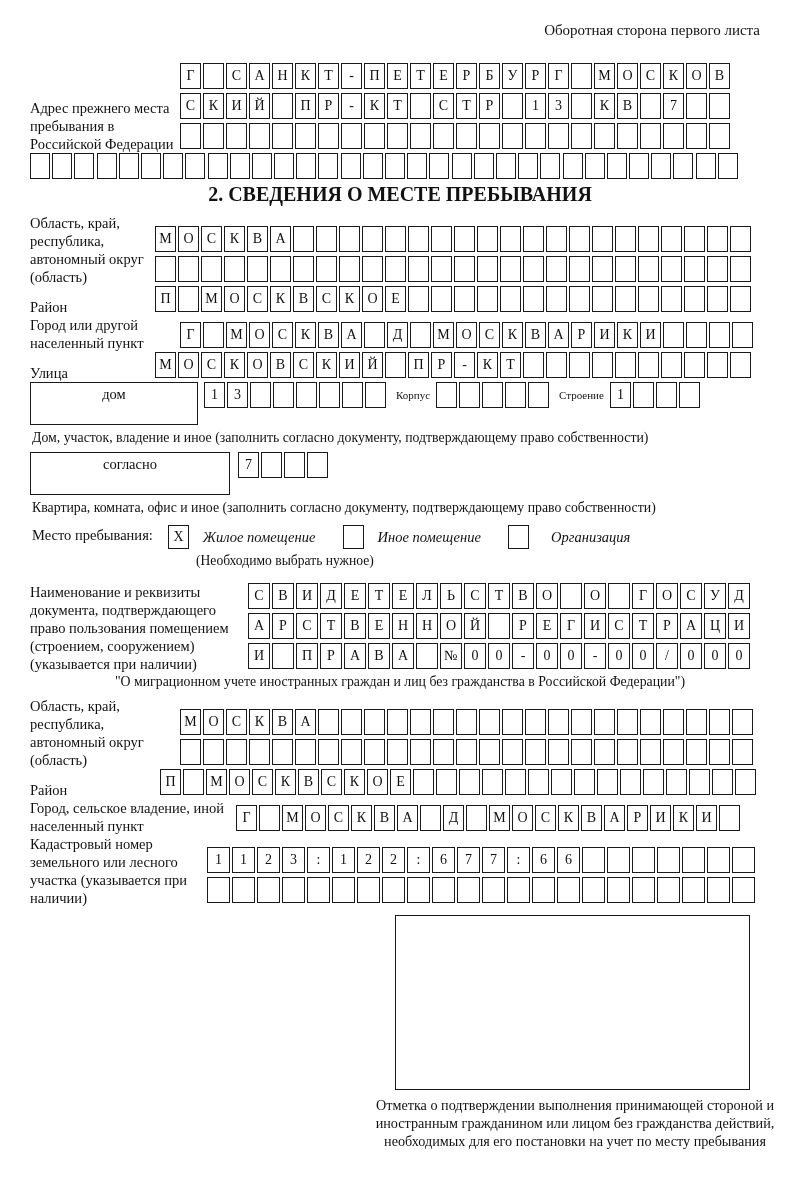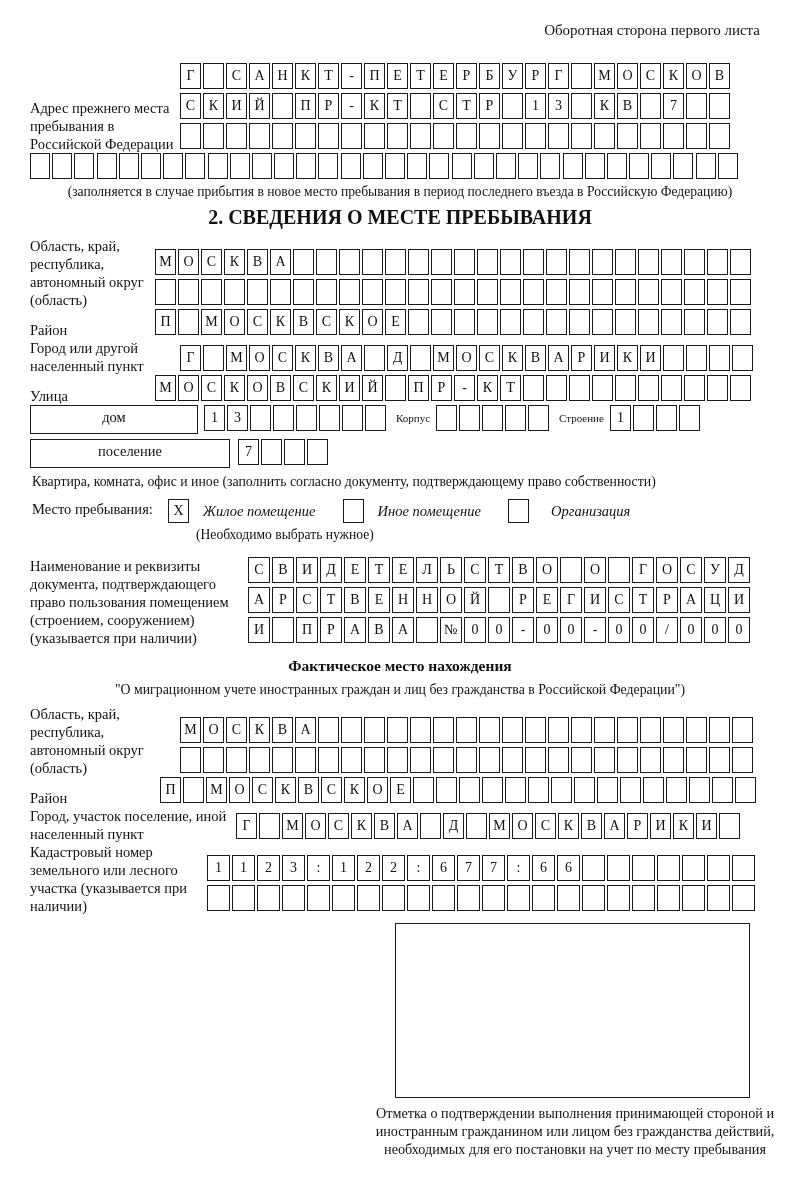--- a/index.html
+++ b/index.html
@@ -25,21 +25,21 @@
   .bdoc .cb{width:22px;}
   .bkad .cb{width:23px;}
   .bsm .cb{width:21px;}
 
   .note{font-size:13.6px;text-align:center;margin:2px 0 6px 0;line-height:17px;}
   .h2{font-weight:bold;text-align:center;font-size:20px;margin:4px 0 8px 0;}
   .h3{font-weight:bold;text-align:center;font-size:15.5px;margin:10px 0 6px 0;}
 
   .caption{font-size:13.8px;margin:0 0 6px 2px;line-height:17px;}
 
-  .labelbox{box-sizing:border-box;border:1.6px solid #1a1a1a;height:29px;
+  .labelbox{box-sizing:border-box;border:1.6px solid #1a1a1a;height:43px;
             line-height:23px;text-align:center;display:inline-block;
             vertical-align:top;font-size:14.5px;background:#fff;}
   .inline-lbl{display:inline-block;vertical-align:top;line-height:26px;
               font-size:11px;margin:0 6px 0 8px;}
 
   .chk{display:inline-block;box-sizing:border-box;width:21px;height:24px;
        border:1.6px solid #1a1a1a;text-align:center;line-height:21px;
        font-size:14px;vertical-align:middle;background:#fff;margin:0 10px 0 0;}
   .mesto{margin:4px 0 2px 2px;line-height:26px;}
   .mesto .opt-label{display:inline-block;vertical-align:middle;margin-right:24px;font-style:italic;}
@@ -61,21 +61,20 @@
 
   <div class="frow">
     <div class="lbl w150">Адрес прежнего места пребывания в Российской Федерации</div>
     <div>
       <div class="boxrow b24"><span class="cb">Г</span><span class="cb"></span><span class="cb">С</span><span class="cb">А</span><span class="cb">Н</span><span class="cb">К</span><span class="cb">Т</span><span class="cb">-</span><span class="cb">П</span><span class="cb">Е</span><span class="cb">Т</span><span class="cb">Е</span><span class="cb">Р</span><span class="cb">Б</span><span class="cb">У</span><span class="cb">Р</span><span class="cb">Г</span><span class="cb"></span><span class="cb">М</span><span class="cb">О</span><span class="cb">С</span><span class="cb">К</span><span class="cb">О</span><span class="cb">В</span></div>
       <div class="boxrow b24"><span class="cb">С</span><span class="cb">К</span><span class="cb">И</span><span class="cb">Й</span><span class="cb"></span><span class="cb">П</span><span class="cb">Р</span><span class="cb">-</span><span class="cb">К</span><span class="cb">Т</span><span class="cb"></span><span class="cb">С</span><span class="cb">Т</span><span class="cb">Р</span><span class="cb"></span><span class="cb">1</span><span class="cb">3</span><span class="cb"></span><span class="cb">К</span><span class="cb">В</span><span class="cb"></span><span class="cb">7</span><span class="cb"></span><span class="cb"></span></div>
       <div class="boxrow b24"><span class="cb"></span><span class="cb"></span><span class="cb"></span><span class="cb"></span><span class="cb"></span><span class="cb"></span><span class="cb"></span><span class="cb"></span><span class="cb"></span><span class="cb"></span><span class="cb"></span><span class="cb"></span><span class="cb"></span><span class="cb"></span><span class="cb"></span><span class="cb"></span><span class="cb"></span><span class="cb"></span><span class="cb"></span><span class="cb"></span><span class="cb"></span><span class="cb"></span><span class="cb"></span><span class="cb"></span></div>
     </div>
   </div>
   <div class="boxrow bfull"><span class="cb"></span><span class="cb"></span><span class="cb"></span><span class="cb"></span><span class="cb"></span><span class="cb"></span><span class="cb"></span><span class="cb"></span><span class="cb"></span><span class="cb"></span><span class="cb"></span><span class="cb"></span><span class="cb"></span><span class="cb"></span><span class="cb"></span><span class="cb"></span><span class="cb"></span><span class="cb"></span><span class="cb"></span><span class="cb"></span><span class="cb"></span><span class="cb"></span><span class="cb"></span><span class="cb"></span><span class="cb"></span><span class="cb"></span><span class="cb"></span><span class="cb"></span><span class="cb"></span><span class="cb"></span><span class="cb"></span><span class="cb"></span></div>
-  <div class="note">(заполняется в случае прибытия в новое место пребывания в период последнего въезда в Российскую Федерацию)</div>
 
   <div class="h2">2. СВЕДЕНИЯ О МЕСТЕ ПРЕБЫВАНИЯ</div>
 
   <div class="frow">
     <div class="lbl w125">Область, край, республика, автономный округ (область)</div>
     <div>
       <div class="boxrow b26"><span class="cb">М</span><span class="cb">О</span><span class="cb">С</span><span class="cb">К</span><span class="cb">В</span><span class="cb">А</span><span class="cb"></span><span class="cb"></span><span class="cb"></span><span class="cb"></span><span class="cb"></span><span class="cb"></span><span class="cb"></span><span class="cb"></span><span class="cb"></span><span class="cb"></span><span class="cb"></span><span class="cb"></span><span class="cb"></span><span class="cb"></span><span class="cb"></span><span class="cb"></span><span class="cb"></span><span class="cb"></span><span class="cb"></span><span class="cb"></span></div>
       <div class="boxrow b26"><span class="cb"></span><span class="cb"></span><span class="cb"></span><span class="cb"></span><span class="cb"></span><span class="cb"></span><span class="cb"></span><span class="cb"></span><span class="cb"></span><span class="cb"></span><span class="cb"></span><span class="cb"></span><span class="cb"></span><span class="cb"></span><span class="cb"></span><span class="cb"></span><span class="cb"></span><span class="cb"></span><span class="cb"></span><span class="cb"></span><span class="cb"></span><span class="cb"></span><span class="cb"></span><span class="cb"></span><span class="cb"></span><span class="cb"></span></div>
     </div>
   </div>
@@ -91,23 +90,24 @@
   </div>
 
   <div class="frow">
     <div class="lbl w125">Улица</div>
     <div class="boxrow b26"><span class="cb">М</span><span class="cb">О</span><span class="cb">С</span><span class="cb">К</span><span class="cb">О</span><span class="cb">В</span><span class="cb">С</span><span class="cb">К</span><span class="cb">И</span><span class="cb">Й</span><span class="cb"></span><span class="cb">П</span><span class="cb">Р</span><span class="cb">-</span><span class="cb">К</span><span class="cb">Т</span><span class="cb"></span><span class="cb"></span><span class="cb"></span><span class="cb"></span><span class="cb"></span><span class="cb"></span><span class="cb"></span><span class="cb"></span><span class="cb"></span><span class="cb"></span></div>
   </div>
 
   <div class="boxrow b24">
     <span class="labelbox" style="width:168px;">дом</span><span style="display:inline-block;width:6px;"></span><span class="boxrow b24" style="display:inline-block;"><span class="cb">1</span><span class="cb">3</span><span class="cb"></span><span class="cb"></span><span class="cb"></span><span class="cb"></span><span class="cb"></span><span class="cb"></span></span><span class="inline-lbl">Корпус</span><span class="boxrow b24" style="display:inline-block;"><span class="cb"></span><span class="cb"></span><span class="cb"></span><span class="cb"></span><span class="cb"></span></span><span class="inline-lbl">Строение</span><span class="boxrow b24" style="display:inline-block;"><span class="cb">1</span><span class="cb"></span><span class="cb"></span><span class="cb"></span></span>
   </div>
+  <div class="caption">Дом, участок, владение и иное (заполнить согласно документу, подтверждающему право собственности)</div>
 
   <div class="boxrow b24">
-    <span class="labelbox" style="width:200px;">поселение</span><span style="display:inline-block;width:8px;"></span><span class="boxrow bsm" style="display:inline-block;"><span class="cb">7</span><span class="cb"></span><span class="cb"></span><span class="cb"></span></span>
+    <span class="labelbox" style="width:200px;">согласно</span><span style="display:inline-block;width:8px;"></span><span class="boxrow bsm" style="display:inline-block;"><span class="cb">7</span><span class="cb"></span><span class="cb"></span><span class="cb"></span></span>
   </div>
   <div class="caption">Квартира, комната, офис и иное (заполнить согласно документу, подтверждающему право собственности)</div>
 
   <div class="mesto">
     <span>Место пребывания:</span>
     <span style="display:inline-block;width:8px;"></span>
     <span class="chk">X</span>
     <span class="opt-label">Жилое помещение</span>
     <span class="chk"></span>
     <span class="opt-label">Иное помещение</span>
@@ -118,38 +118,37 @@
 
   <div class="frow">
     <div class="lbl w218">Наименование и реквизиты документа, подтверждающего право пользования помещением (строением, сооружением) (указывается при наличии)</div>
     <div>
       <div class="boxrow bdoc"><span class="cb">С</span><span class="cb">В</span><span class="cb">И</span><span class="cb">Д</span><span class="cb">Е</span><span class="cb">Т</span><span class="cb">Е</span><span class="cb">Л</span><span class="cb">Ь</span><span class="cb">С</span><span class="cb">Т</span><span class="cb">В</span><span class="cb">О</span><span class="cb"></span><span class="cb">О</span><span class="cb"></span><span class="cb">Г</span><span class="cb">О</span><span class="cb">С</span><span class="cb">У</span><span class="cb">Д</span></div>
       <div class="boxrow bdoc"><span class="cb">А</span><span class="cb">Р</span><span class="cb">С</span><span class="cb">Т</span><span class="cb">В</span><span class="cb">Е</span><span class="cb">Н</span><span class="cb">Н</span><span class="cb">О</span><span class="cb">Й</span><span class="cb"></span><span class="cb">Р</span><span class="cb">Е</span><span class="cb">Г</span><span class="cb">И</span><span class="cb">С</span><span class="cb">Т</span><span class="cb">Р</span><span class="cb">А</span><span class="cb">Ц</span><span class="cb">И</span></div>
       <div class="boxrow bdoc"><span class="cb">И</span><span class="cb"></span><span class="cb">П</span><span class="cb">Р</span><span class="cb">А</span><span class="cb">В</span><span class="cb">А</span><span class="cb"></span><span class="cb">№</span><span class="cb">0</span><span class="cb">0</span><span class="cb">-</span><span class="cb">0</span><span class="cb">0</span><span class="cb">-</span><span class="cb">0</span><span class="cb">0</span><span class="cb">/</span><span class="cb">0</span><span class="cb">0</span><span class="cb">0</span></div>
     </div>
   </div>
 
-  <div class="h3">Фактическое место нахождения</div>
   <div class="fact-note" style="margin-bottom:6px;">"О миграционном учете иностранных граждан и лиц без гражданства в Российской Федерации")</div>
 
   <div class="frow">
     <div class="lbl w150">Область, край, республика, автономный округ (область)</div>
     <div>
       <div class="boxrow b26"><span class="cb">М</span><span class="cb">О</span><span class="cb">С</span><span class="cb">К</span><span class="cb">В</span><span class="cb">А</span><span class="cb"></span><span class="cb"></span><span class="cb"></span><span class="cb"></span><span class="cb"></span><span class="cb"></span><span class="cb"></span><span class="cb"></span><span class="cb"></span><span class="cb"></span><span class="cb"></span><span class="cb"></span><span class="cb"></span><span class="cb"></span><span class="cb"></span><span class="cb"></span><span class="cb"></span><span class="cb"></span><span class="cb"></span></div>
       <div class="boxrow b26"><span class="cb"></span><span class="cb"></span><span class="cb"></span><span class="cb"></span><span class="cb"></span><span class="cb"></span><span class="cb"></span><span class="cb"></span><span class="cb"></span><span class="cb"></span><span class="cb"></span><span class="cb"></span><span class="cb"></span><span class="cb"></span><span class="cb"></span><span class="cb"></span><span class="cb"></span><span class="cb"></span><span class="cb"></span><span class="cb"></span><span class="cb"></span><span class="cb"></span><span class="cb"></span><span class="cb"></span><span class="cb"></span></div>
     </div>
   </div>
 
   <div class="frow">
     <div class="lbl w130">Район</div>
     <div class="boxrow b26"><span class="cb">П</span><span class="cb"></span><span class="cb">М</span><span class="cb">О</span><span class="cb">С</span><span class="cb">К</span><span class="cb">В</span><span class="cb">С</span><span class="cb">К</span><span class="cb">О</span><span class="cb">Е</span><span class="cb"></span><span class="cb"></span><span class="cb"></span><span class="cb"></span><span class="cb"></span><span class="cb"></span><span class="cb"></span><span class="cb"></span><span class="cb"></span><span class="cb"></span><span class="cb"></span><span class="cb"></span><span class="cb"></span><span class="cb"></span><span class="cb"></span></div>
   </div>
 
   <div class="frow">
-    <div class="lbl w206">Город, участок поселение, иной населенный пункт</div>
+    <div class="lbl w206">Город, сельское владение, иной населенный пункт</div>
     <div class="boxrow b26"><span class="cb">Г</span><span class="cb"></span><span class="cb">М</span><span class="cb">О</span><span class="cb">С</span><span class="cb">К</span><span class="cb">В</span><span class="cb">А</span><span class="cb"></span><span class="cb">Д</span><span class="cb"></span><span class="cb">М</span><span class="cb">О</span><span class="cb">С</span><span class="cb">К</span><span class="cb">В</span><span class="cb">А</span><span class="cb">Р</span><span class="cb">И</span><span class="cb">К</span><span class="cb">И</span><span class="cb"></span></div>
   </div>
 
   <div class="frow">
     <div class="lbl w177">Кадастровый номер земельного или лесного участка (указывается при наличии)</div>
     <div>
       <div class="boxrow bkad"><span class="cb">1</span><span class="cb">1</span><span class="cb">2</span><span class="cb">3</span><span class="cb">:</span><span class="cb">1</span><span class="cb">2</span><span class="cb">2</span><span class="cb">:</span><span class="cb">6</span><span class="cb">7</span><span class="cb">7</span><span class="cb">:</span><span class="cb">6</span><span class="cb">6</span><span class="cb"></span><span class="cb"></span><span class="cb"></span><span class="cb"></span><span class="cb"></span><span class="cb"></span><span class="cb"></span></div>
       <div class="boxrow bkad"><span class="cb"></span><span class="cb"></span><span class="cb"></span><span class="cb"></span><span class="cb"></span><span class="cb"></span><span class="cb"></span><span class="cb"></span><span class="cb"></span><span class="cb"></span><span class="cb"></span><span class="cb"></span><span class="cb"></span><span class="cb"></span><span class="cb"></span><span class="cb"></span><span class="cb"></span><span class="cb"></span><span class="cb"></span><span class="cb"></span><span class="cb"></span><span class="cb"></span></div>
     </div>
   </div>

